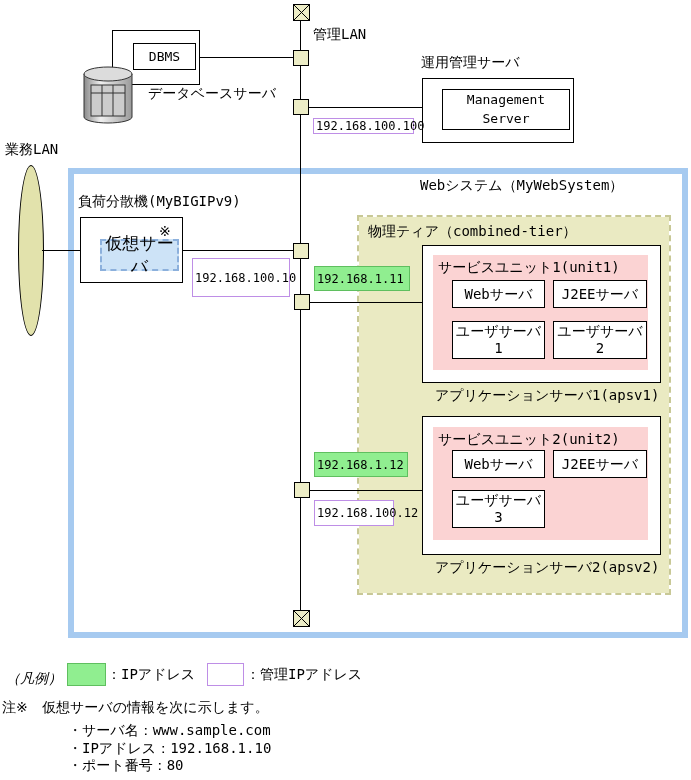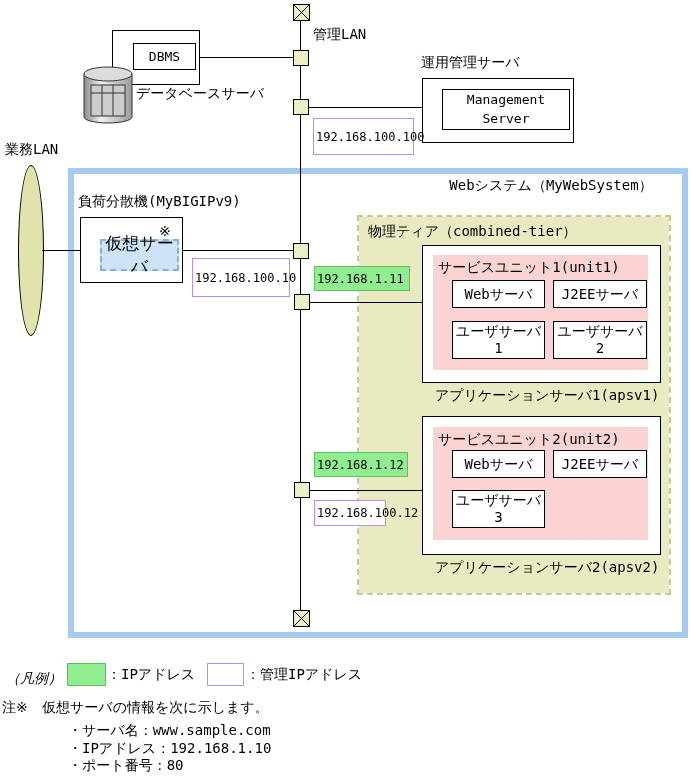--- a/index.html
+++ b/index.html
@@ -36,21 +36,21 @@
         font-size:17px;z-index:4;}
   .z3{z-index:3;} .z4{z-index:4;}
   .legend-swatch{position:absolute;box-sizing:border-box;}
 </style>
 </head>
 <body>
 
 <div id="canvas">
 
   <div class="websys" style="left:68px;top:168px;width:620px;height:470px;"></div>
-  <div class="lbl" style="left:420px;top:177px;width:262px;text-align:center;">Webシステム（MyWebSystem）</div>
+  <div class="lbl" style="left:420px;top:177px;width:262px;text-align:left;">Webシステム（MyWebSystem）</div>
 
   <div class="tier" style="left:357px;top:215px;width:314px;height:380px;"></div>
   <div class="lbl z3" style="left:368px;top:223px;">物理ティア（combined-tier）</div>
 
   <div class="appbox" style="left:422px;top:245px;width:239px;height:138px;"></div>
   <div class="unit" style="left:433px;top:255px;width:215px;height:115px;"></div>
   <div class="lbl z4" style="left:438px;top:259px;">サービスユニット1(unit1)</div>
   <div class="srv center" style="left:444px;top:280px;width:93px;height:28px;">
     <span>Webサーバ</span>
   </div>
@@ -119,35 +119,35 @@
         </linearGradient>
       </defs>
       <path d="M1,8 v43 a24,6 0 0 0 48,0 v-43 z" fill="url(#cyl)" stroke="#333"></path>
       <ellipse cx="25" cy="8" rx="24" ry="7" fill="#dcdcdc" stroke="#333"></ellipse>
       <rect x="8" y="19" width="34" height="31" fill="#cccccc" stroke="#333"></rect>
       <line x1="8" y1="27" x2="42" y2="27" stroke="#333"></line>
       <line x1="19" y1="19" x2="19" y2="50" stroke="#333"></line>
       <line x1="30" y1="19" x2="30" y2="50" stroke="#333"></line>
     </svg>
   </div>
-  <div class="lbl" style="left:136px;top:85px;z-index:6;">データベースサーバ</div>
+  <div class="lbl" style="left:148px;top:85px;z-index:6;">データベースサーバ</div>
   <div class="hline" style="left:200px;top:57px;width:93px;"></div>
   <div class="conn" style="left:293px;top:50px;"></div>
 
   <div class="lbl" style="left:421px;top:54px;">運用管理サーバ</div>
   <div class="box" style="left:422px;top:78px;width:152px;height:65px;"></div>
   <div class="box center" style="left:434px;top:89px;width:128px;height:41px;font-size:13px;line-height:1.4;">
     <span>
       <span style="display:block;">Management</span>
       <span style="display:block;">Server</span>
     </span>
   </div>
   <div class="hline" style="left:309px;top:107px;width:113px;"></div>
   <div class="conn" style="left:293px;top:99px;"></div>
-  <div class="ip ip-mgmt" style="left:313px;top:118px;width:101px;height:37px;">
+  <div class="ip ip-mgmt" style="left:313px;top:118px;width:101px;height:16px;">
     <span>192.168.100.100</span>
   </div>
 
   <div class="lbl" style="left:5px;top:141px;">業務LAN</div>
   <div class="ell" style="left:18px;top:165px;width:26px;height:171px;"></div>
   <div class="hline" style="left:42px;top:250px;width:39px;"></div>
 
   <div class="lbl z3" style="left:78px;top:193px;">負荷分散機(MyBIGIPv9)</div>
   <div class="box" style="left:80px;top:217px;width:103px;height:66px;z-index:3;"></div>
   <div class="lbl z4" style="left:159px;top:223px;">※</div>
@@ -164,21 +164,21 @@
     <span>192.168.1.11</span>
   </div>
   <div class="hline" style="left:309px;top:302px;width:113px;"></div>
   <div class="conn" style="left:294px;top:294px;"></div>
 
   <div class="ip ip-green" style="left:314px;top:452px;width:94px;height:25px;">
     <span>192.168.1.12</span>
   </div>
   <div class="hline" style="left:310px;top:490px;width:112px;"></div>
   <div class="conn" style="left:294px;top:482px;"></div>
-  <div class="ip ip-mgmt" style="left:314px;top:500px;width:72px;height:26px;">
+  <div class="ip ip-mgmt" style="left:314px;top:500px;width:80px;height:26px;">
     <span>192.168.100.12</span>
   </div>
 
   <div class="lbl" style="left:6px;top:670px;font-style:italic;">（凡例）</div>
   <div class="legend-swatch" style="left:67px;top:663px;width:39px;height:23px;
        background:var(--ip-fill,#90EE90);border:1px solid var(--ip-border,#5FBF5F);"></div>
   <div class="lbl" style="left:107px;top:666px;">：IPアドレス</div>
   <div class="legend-swatch" style="left:207px;top:663px;width:37px;height:23px;
        background:#fff;border:1px solid var(--mgmt-ip-border,#BE8EE6);"></div>
   <div class="lbl" style="left:246px;top:666px;">：管理IPアドレス</div>

